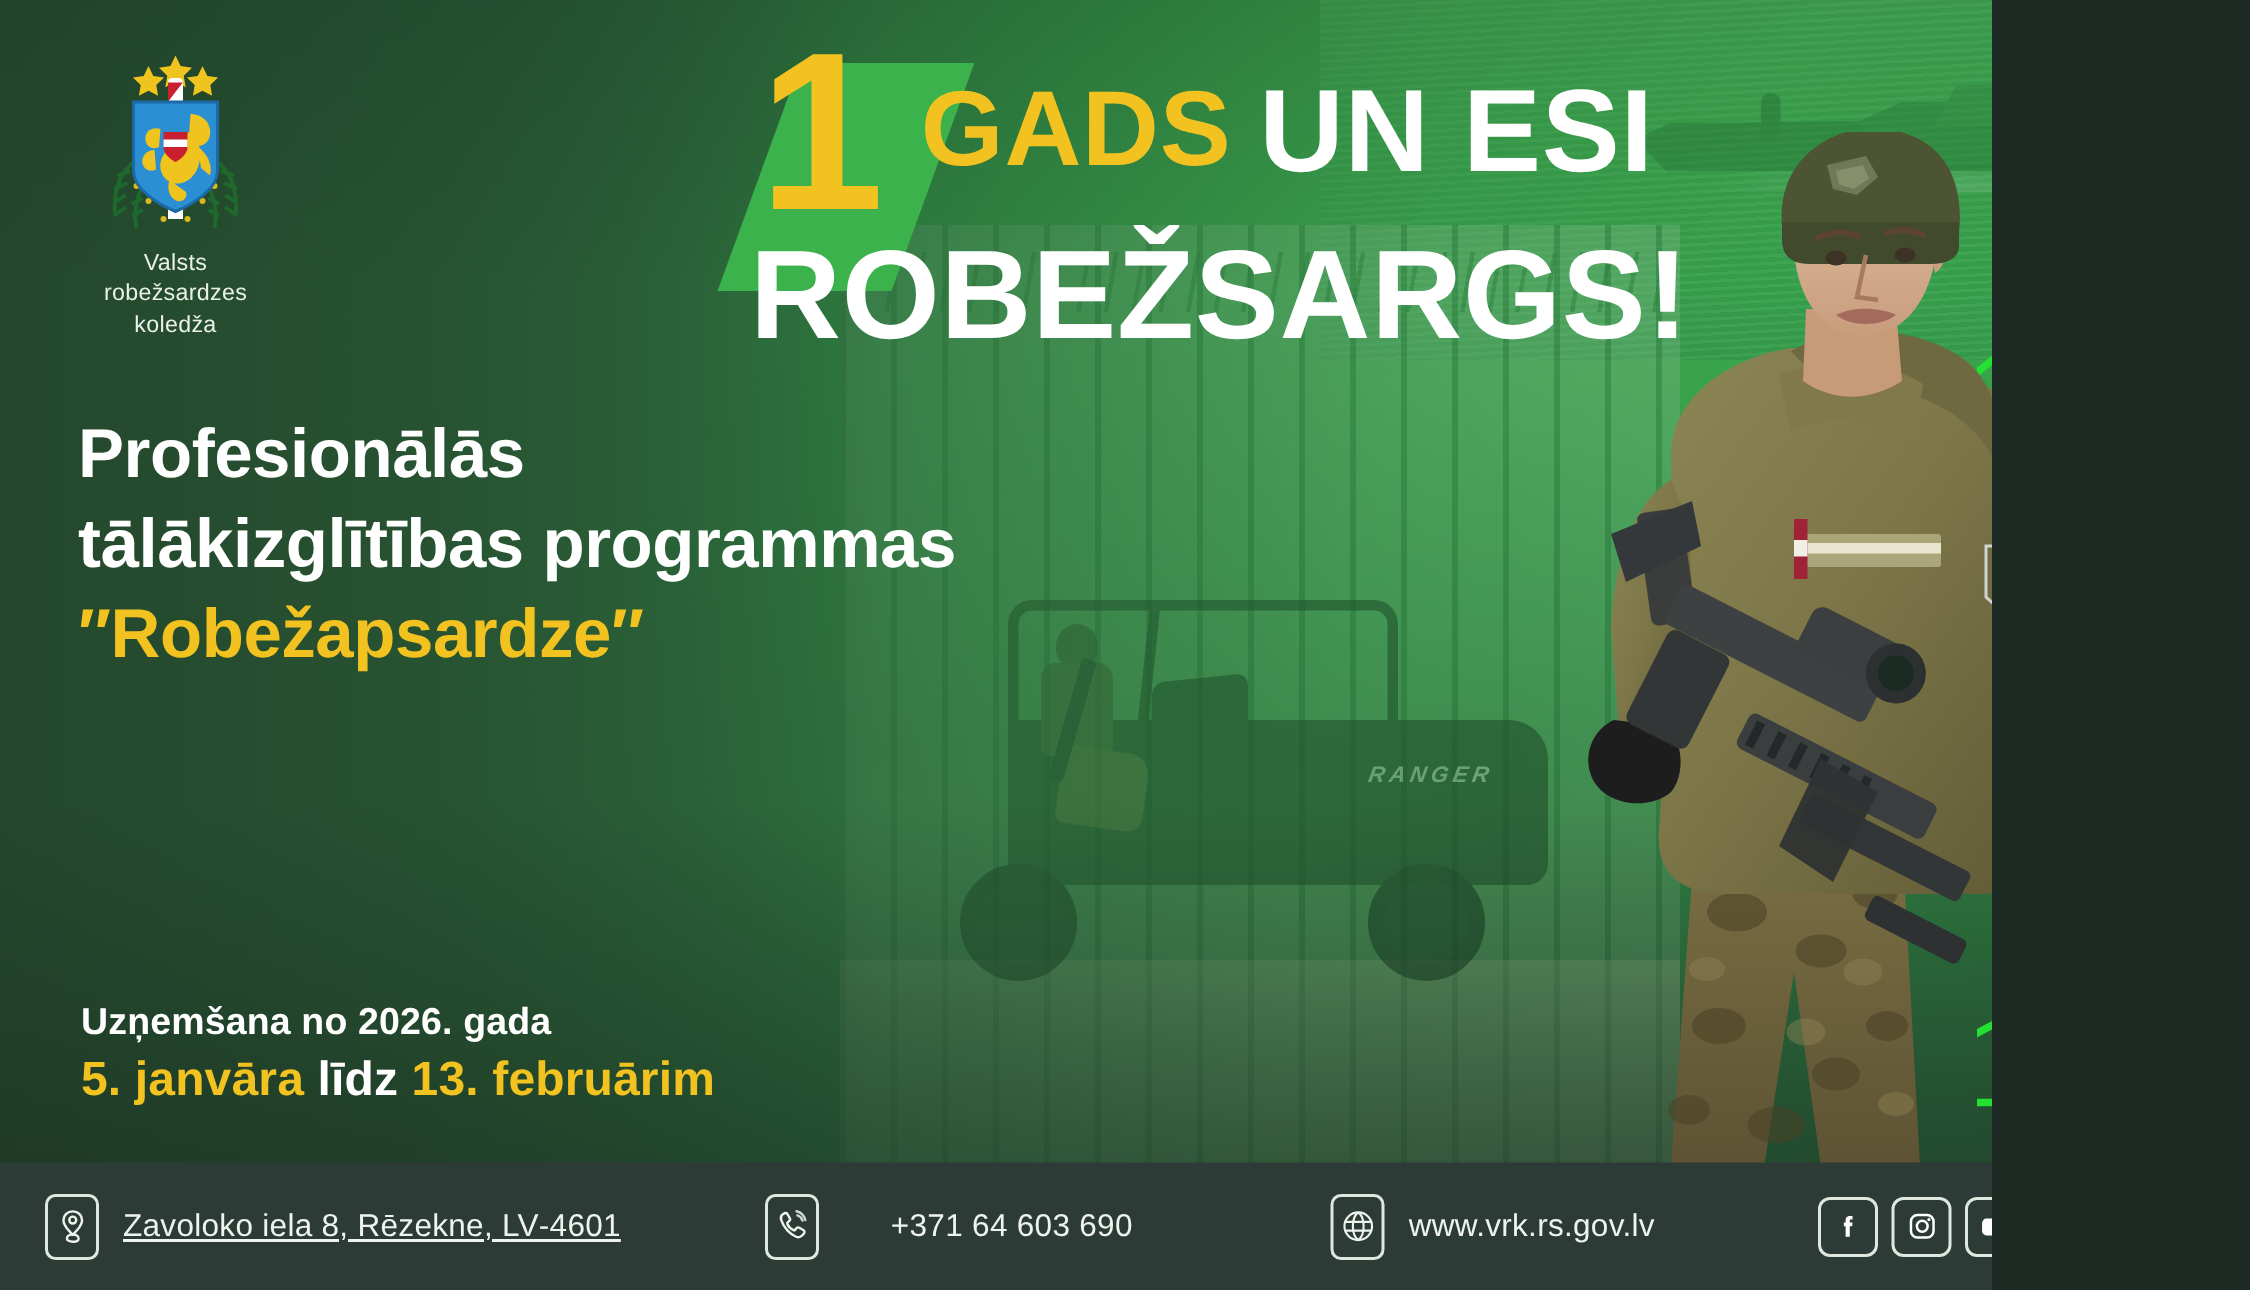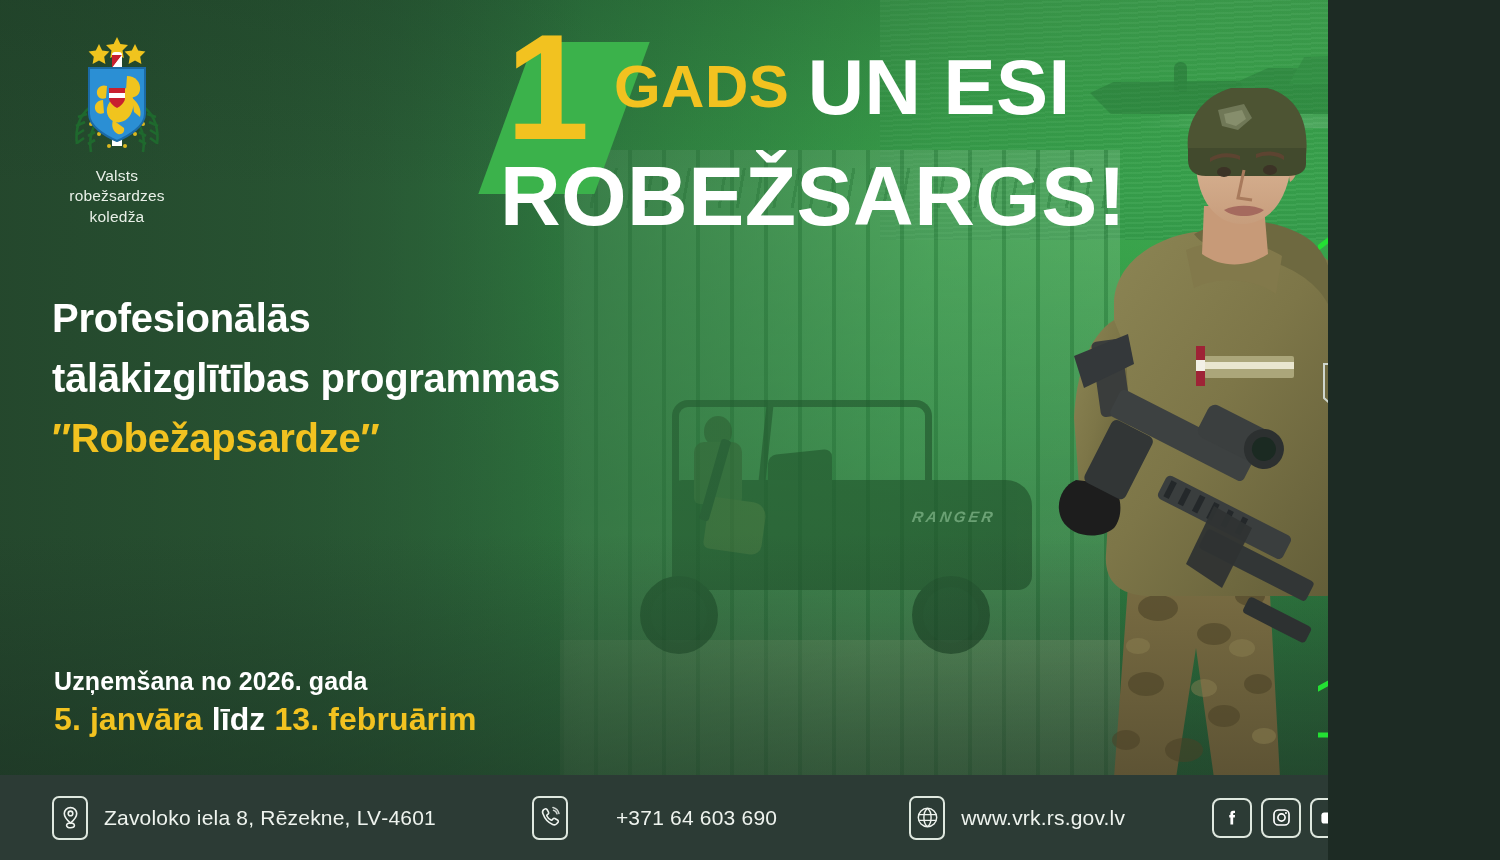--- a/index.html
+++ b/index.html
@@ -132,38 +132,38 @@
     background:#3bb24b; transform:skewX(-20deg); z-index:1;
   }
   .big-one{
     position:relative; z-index:2; display:inline-block;
     font-size:150px; line-height:118px; font-weight:bold;
     color:#f2c220; letter-spacing:-2px; vertical-align:top;
     margin-left:6px;
   }
   .hl-gads{
     position:relative; z-index:2; display:inline-block;
-    font-size:60px; line-height:118px; font-weight:bold; color:#f2c220;
+    font-size:71px; line-height:118px; font-weight:bold; color:#f2c220;
     vertical-align:top; margin-left:22px; letter-spacing:.5px;
   }
   .hl-unesi{
     position:relative; z-index:2; display:inline-block;
     font-size:78px; line-height:118px; font-weight:bold; color:#ffffff;
     vertical-align:top; margin-left:14px; letter-spacing:.5px;
   }
   .hl-row2{
     position:relative; z-index:2; margin-top:2px;
     font-size:84px; line-height:96px; font-weight:bold; color:#ffffff;
     letter-spacing:.5px; white-space:nowrap;
   }
 
   
   .body-copy{
-    position:absolute; left:52px; top:288px; width:740px;
-    color:#ffffff; font-size:40px; line-height:60px; font-weight:bold;
+    position:absolute; left:52px; top:272px; width:740px;
+    color:#ffffff; font-size:46px; line-height:60px; font-weight:bold;
     letter-spacing:-.3px;
   }
   .body-copy .accent{ color:#f2c220; }
 
   
   .dates{ position:absolute; left:54px; top:664px; width:640px; }
   .dates .line1{ color:#ffffff; font-size:25px; line-height:34px; font-weight:bold; letter-spacing:.1px; }
   .dates .line2{ font-size:32px; line-height:42px; font-weight:bold; color:#ffffff; letter-spacing:.1px; }
   .dates .line2 .accent{ color:#f2c220; }
 
@@ -445,21 +445,21 @@
     <div class="line1">Uzņemšana no 2026. gada</div>
     <div class="line2">
       <span class="accent">5. janvāra</span>
       <span>līdz</span>
       <span class="accent">13. februārim</span>
     </div>
   </div>
 
   <div class="footer">
 
-    <div class="fitem" style="margin-left:52px;">
+    <div class="fitem" style="margin-left:30px;text-decoration:underline;">
       <div class="fbox">
         <svg width="17" height="24" viewBox="0 0 17 24" fill="none" stroke="#eef3ee" stroke-width="1.6">
           <path d="M8.5 1.6C5 1.6 2.3 4.2 2.3 7.5c0 4.2 6.2 9.6 6.2 9.6s6.2-5.4 6.2-9.6c0-3.3-2.7-5.9-6.2-5.9z"></path>
           <circle cx="8.5" cy="7.4" r="2.3"></circle>
           <path d="M4.6 19.6c0-1.6 1.8-2.6 3.9-2.6s3.9 1 3.9 2.6c0 1.3-1.7 2.2-3.9 2.2s-3.9-.9-3.9-2.2z"></path>
         </svg>
       </div>
       <div class="ftext">Zavoloko iela 8, Rēzekne, LV‑4601</div>
     </div>
 

